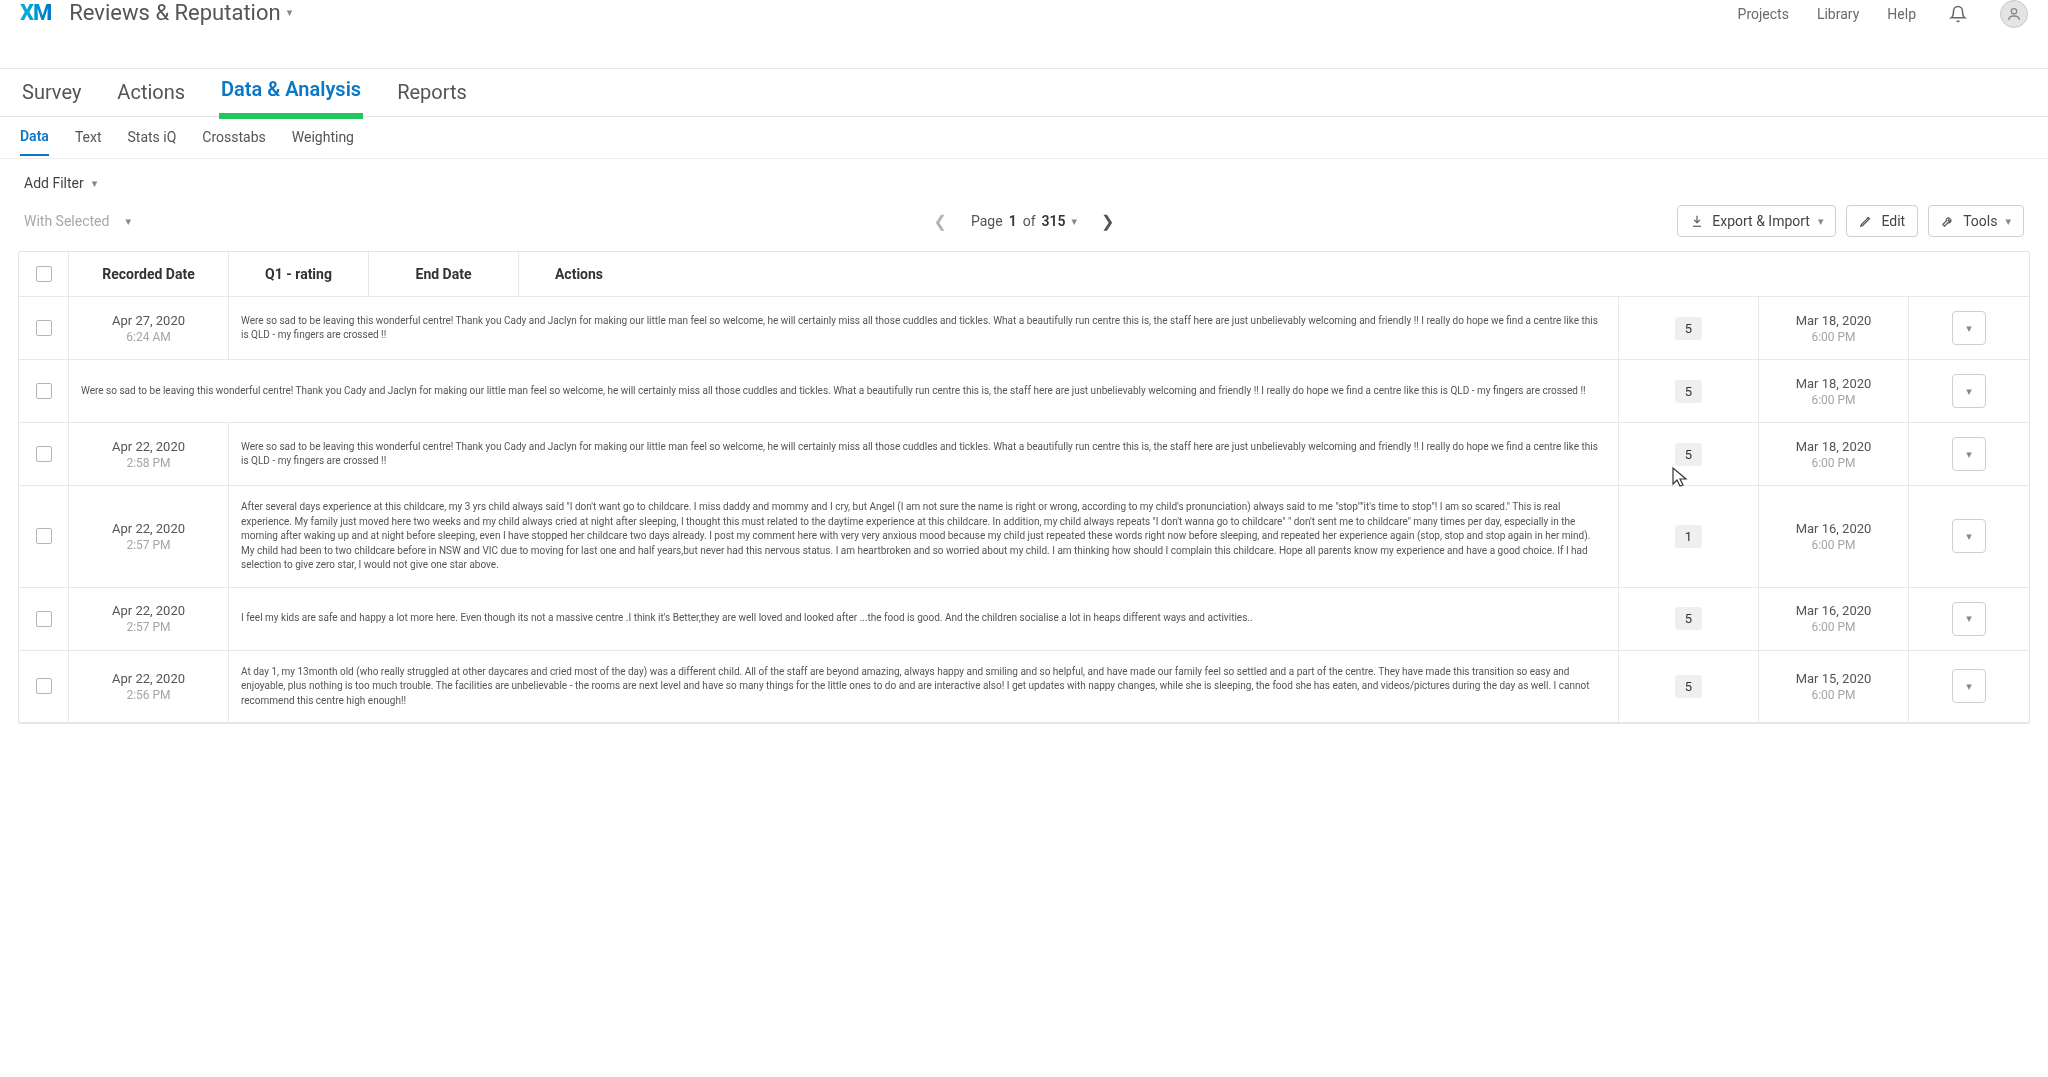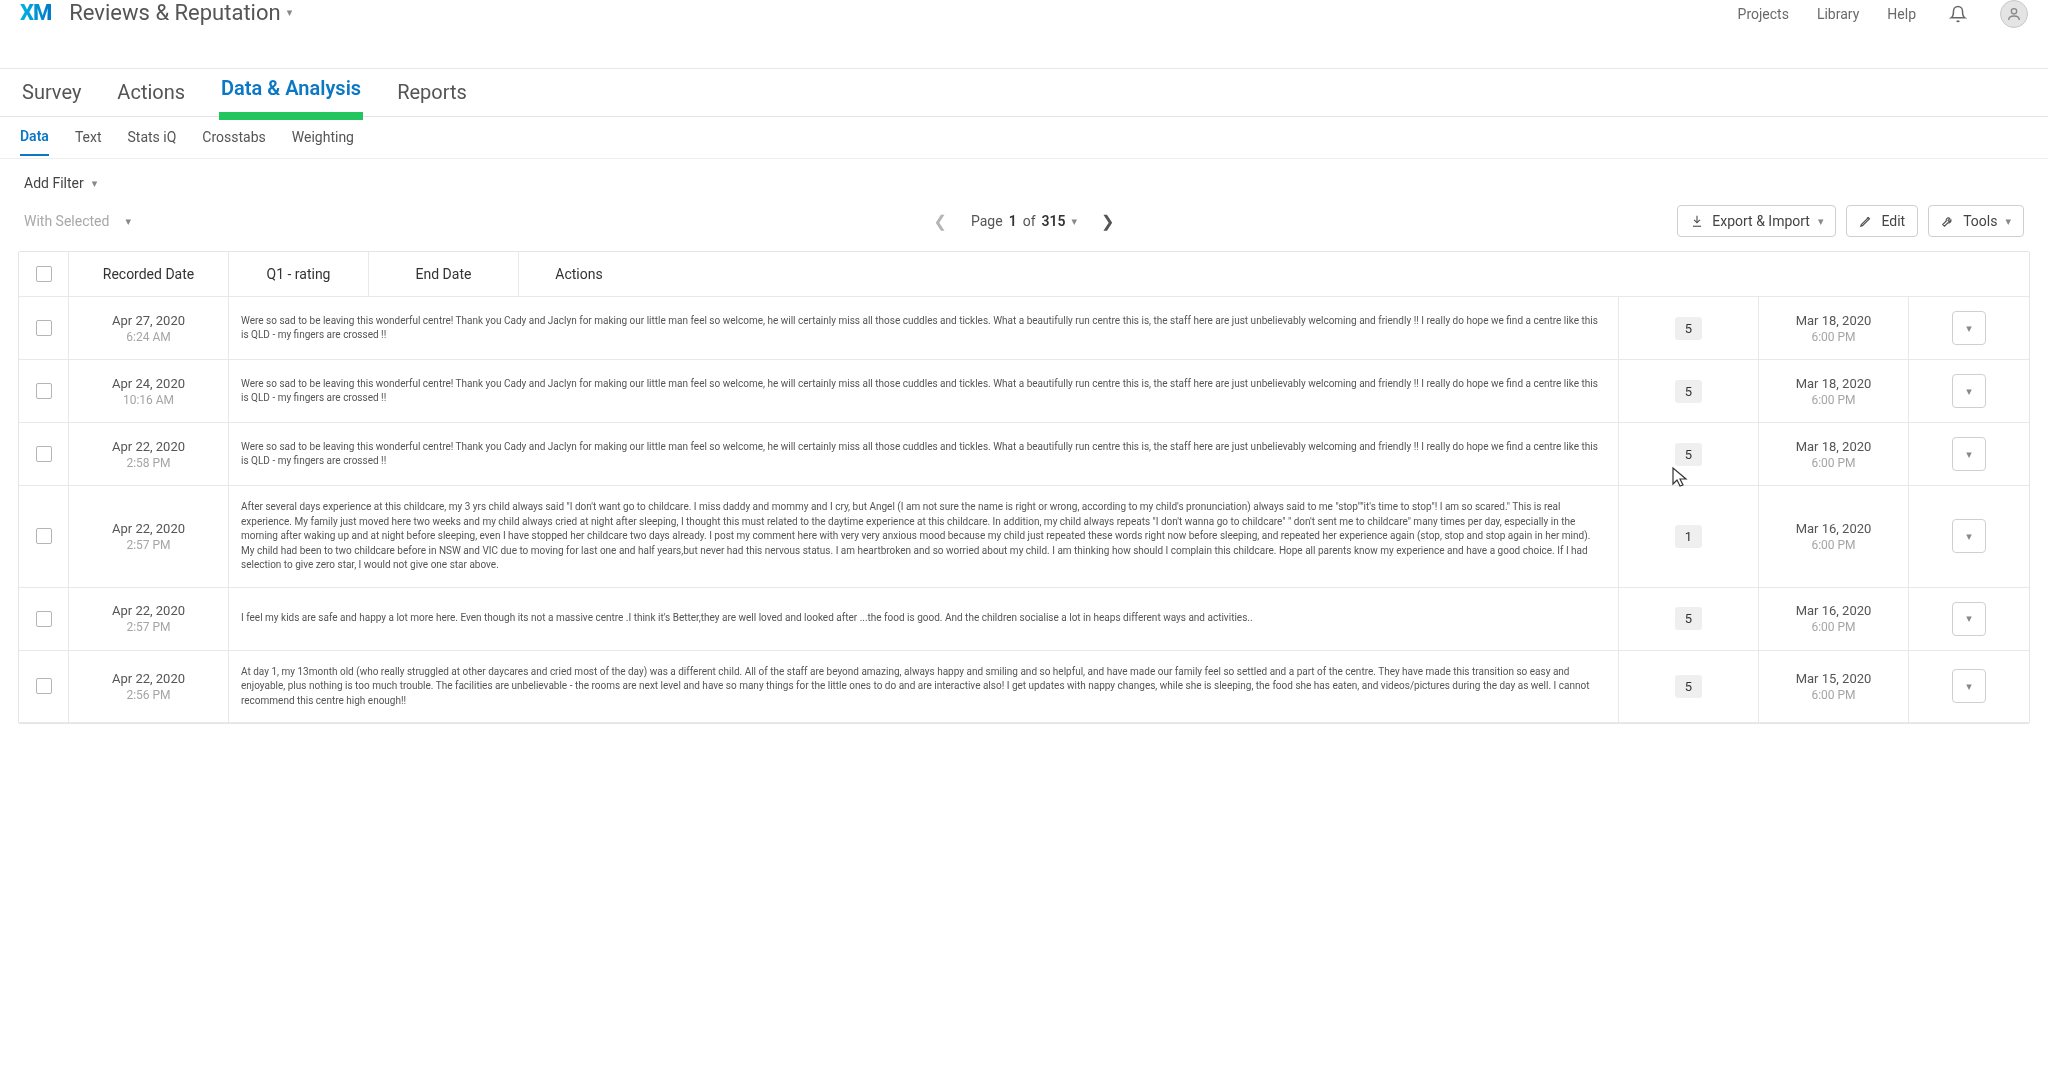--- a/index.html
+++ b/index.html
@@ -7,21 +7,21 @@
 .top-bar { display: flex; align-items: flex-start; height: 69px; padding: 0 20px; border-bottom: 1px solid #e8e8e8; }
 .logo { font-size: 22px; font-weight: 800; letter-spacing: -1px; background: linear-gradient(90deg,#00b4e0,#0077c8); -webkit-background-clip: text; background-clip: text; color: transparent; margin-right: 18px; }
 .breadcrumb { font-size: 22px; color: #555; font-weight: 400; display: flex; align-items: center; gap: 6px; }
 .spacer { flex: 1; }
 .top-links { display: flex; align-items: center; gap: 28px; color: #6a6a6a; }
 .top-links .link { font-size: 14px; color: #6a6a6a; cursor: pointer; }
 .icon-btn { display:inline-flex; align-items:center; justify-content:center; width:28px; height:28px; color:#666; cursor:pointer; }
 .avatar-circle { width:28px; height:28px; border-radius:50%; background:#e4e4e4; border:1px solid #c8c8c8; display:flex;align-items:center;justify-content:center;}
 .main-tabs { display:flex; gap:32px; padding: 0 20px; height:48px; align-items:center; border-bottom:1px solid #e5e5e5; }
 .main-tab { font-size:20px; color:#555; cursor:pointer; padding:10px 2px 12px; }
-.main-tab.active { color:#0b78c5; font-weight:600; border-bottom: 8px solid #22c55e; }
+.main-tab.active { color:#0b78c5; font-weight:600; border-bottom: 6px solid #22c55e; }
 .sub-tabs { display:flex; gap:26px; padding: 0 20px; height:42px; align-items:center; border-bottom:1px solid #eee; }
 .sub-tab { font-size:14px; color:#555; cursor:pointer; padding:8px 0 10px; }
 .sub-tab.active { color:#0b78c5; font-weight:600; border-bottom: 2px solid #0b78c5; }
 .filter-row { padding: 16px 24px 6px; display:flex; align-items:flex-start; }
 .add-filter { font-size:14px; color:#444; display:flex; align-items:center; gap:8px; cursor:pointer; }
 .counts { margin-left:auto; text-align:right; }
 .counts .row { display:flex; align-items:baseline; justify-content:flex-end; gap:14px; margin-bottom:6px;}
 .counts .label { font-size:13px; color:#777; }
 .counts .val-big { font-size:22px; font-weight:700; color:#222; }
 .counts .val-small { font-size:16px; font-weight:700; color:#222; width: 48px; text-align:right;}
@@ -38,21 +38,21 @@
 .table { width:calc(100% - 36px); margin:0 18px; border:1px solid #e5e5e5; border-radius:2px; }
 .thead, .trow { display:flex; align-items:stretch; border-bottom:1px solid #e8e8e8; }
 .thead { font-size:14px; color:#333; }
 .cell { padding:14px 12px; display:flex; align-items:center; }
 .c-check { width:50px; justify-content:center; border-right:1px solid #e8e8e8; }
 .c-date  { width:160px; justify-content:center; text-align:center; border-right:1px solid #e8e8e8; flex-direction:column; gap:2px;}
 .c-comment { flex:1; border-right:1px solid #e8e8e8; }
 .c-rating { width:140px; justify-content:center; border-right:1px solid #e8e8e8; }
 .c-end    { width:150px; justify-content:center; text-align:center; border-right:1px solid #e8e8e8; flex-direction:column; gap:2px;}
 .c-actions{ width:120px; justify-content:center; }
-.thead .cell { justify-content:center; font-weight:400; }
+.thead .cell { justify-content:center; font-weight:700; }
 .checkbox { width:16px; height:16px; border:1px solid #b5b5b5; border-radius:2px; background:#fff; cursor:pointer; }
 .date-main { font-size:13px; color:#555; }
 .date-sub  { font-size:12px; color:#a5a5a5; }
 .comment-text { font-size:10px; color:#555; line-height:1.45; }
 .rating-badge { background:#efefef; border-radius:3px; padding:4px 10px; font-size:13px; color:#333; min-width:26px; text-align:center;}
 .row-action { width:34px; height:34px; border:1px solid #cfcfcf; border-radius:4px; display:flex; align-items:center; justify-content:center; cursor:pointer; color:#888;}
 .chev { font-size:11px; color:#888; }
 .toolbar-wrap { position:relative; }
 .cursor-arrow { position:absolute; pointer-events:none; }
 </style>
@@ -182,24 +182,20 @@
         <div class="cell c-actions">
           <span class="row-action">
             <span class="chev">▾</span>
           </span>
         </div>
       </div>
       <div class="trow">
         <div class="cell c-check">
           <span class="checkbox"></span>
         </div>
-        <div class="cell c-date">
-          <span class="date-main">Apr 24, 2020</span>
-          <span class="date-sub">10:16 AM</span>
-        </div>
         <div class="cell c-comment">
           <span class="comment-text">Were so sad to be leaving this wonderful centre! Thank you Cady and Jaclyn for making our little man feel so welcome, he will certainly miss all those cuddles and tickles. What a beautifully run centre this is, the staff here are just unbelievably welcoming and friendly !! I really do hope we find a centre like this is QLD - my fingers are crossed !!</span>
         </div>
         <div class="cell c-rating">
           <span class="rating-badge">5</span>
         </div>
         <div class="cell c-end">
           <span class="date-main">Mar 18, 2020</span>
           <span class="date-sub">6:00 PM</span>
         </div>

